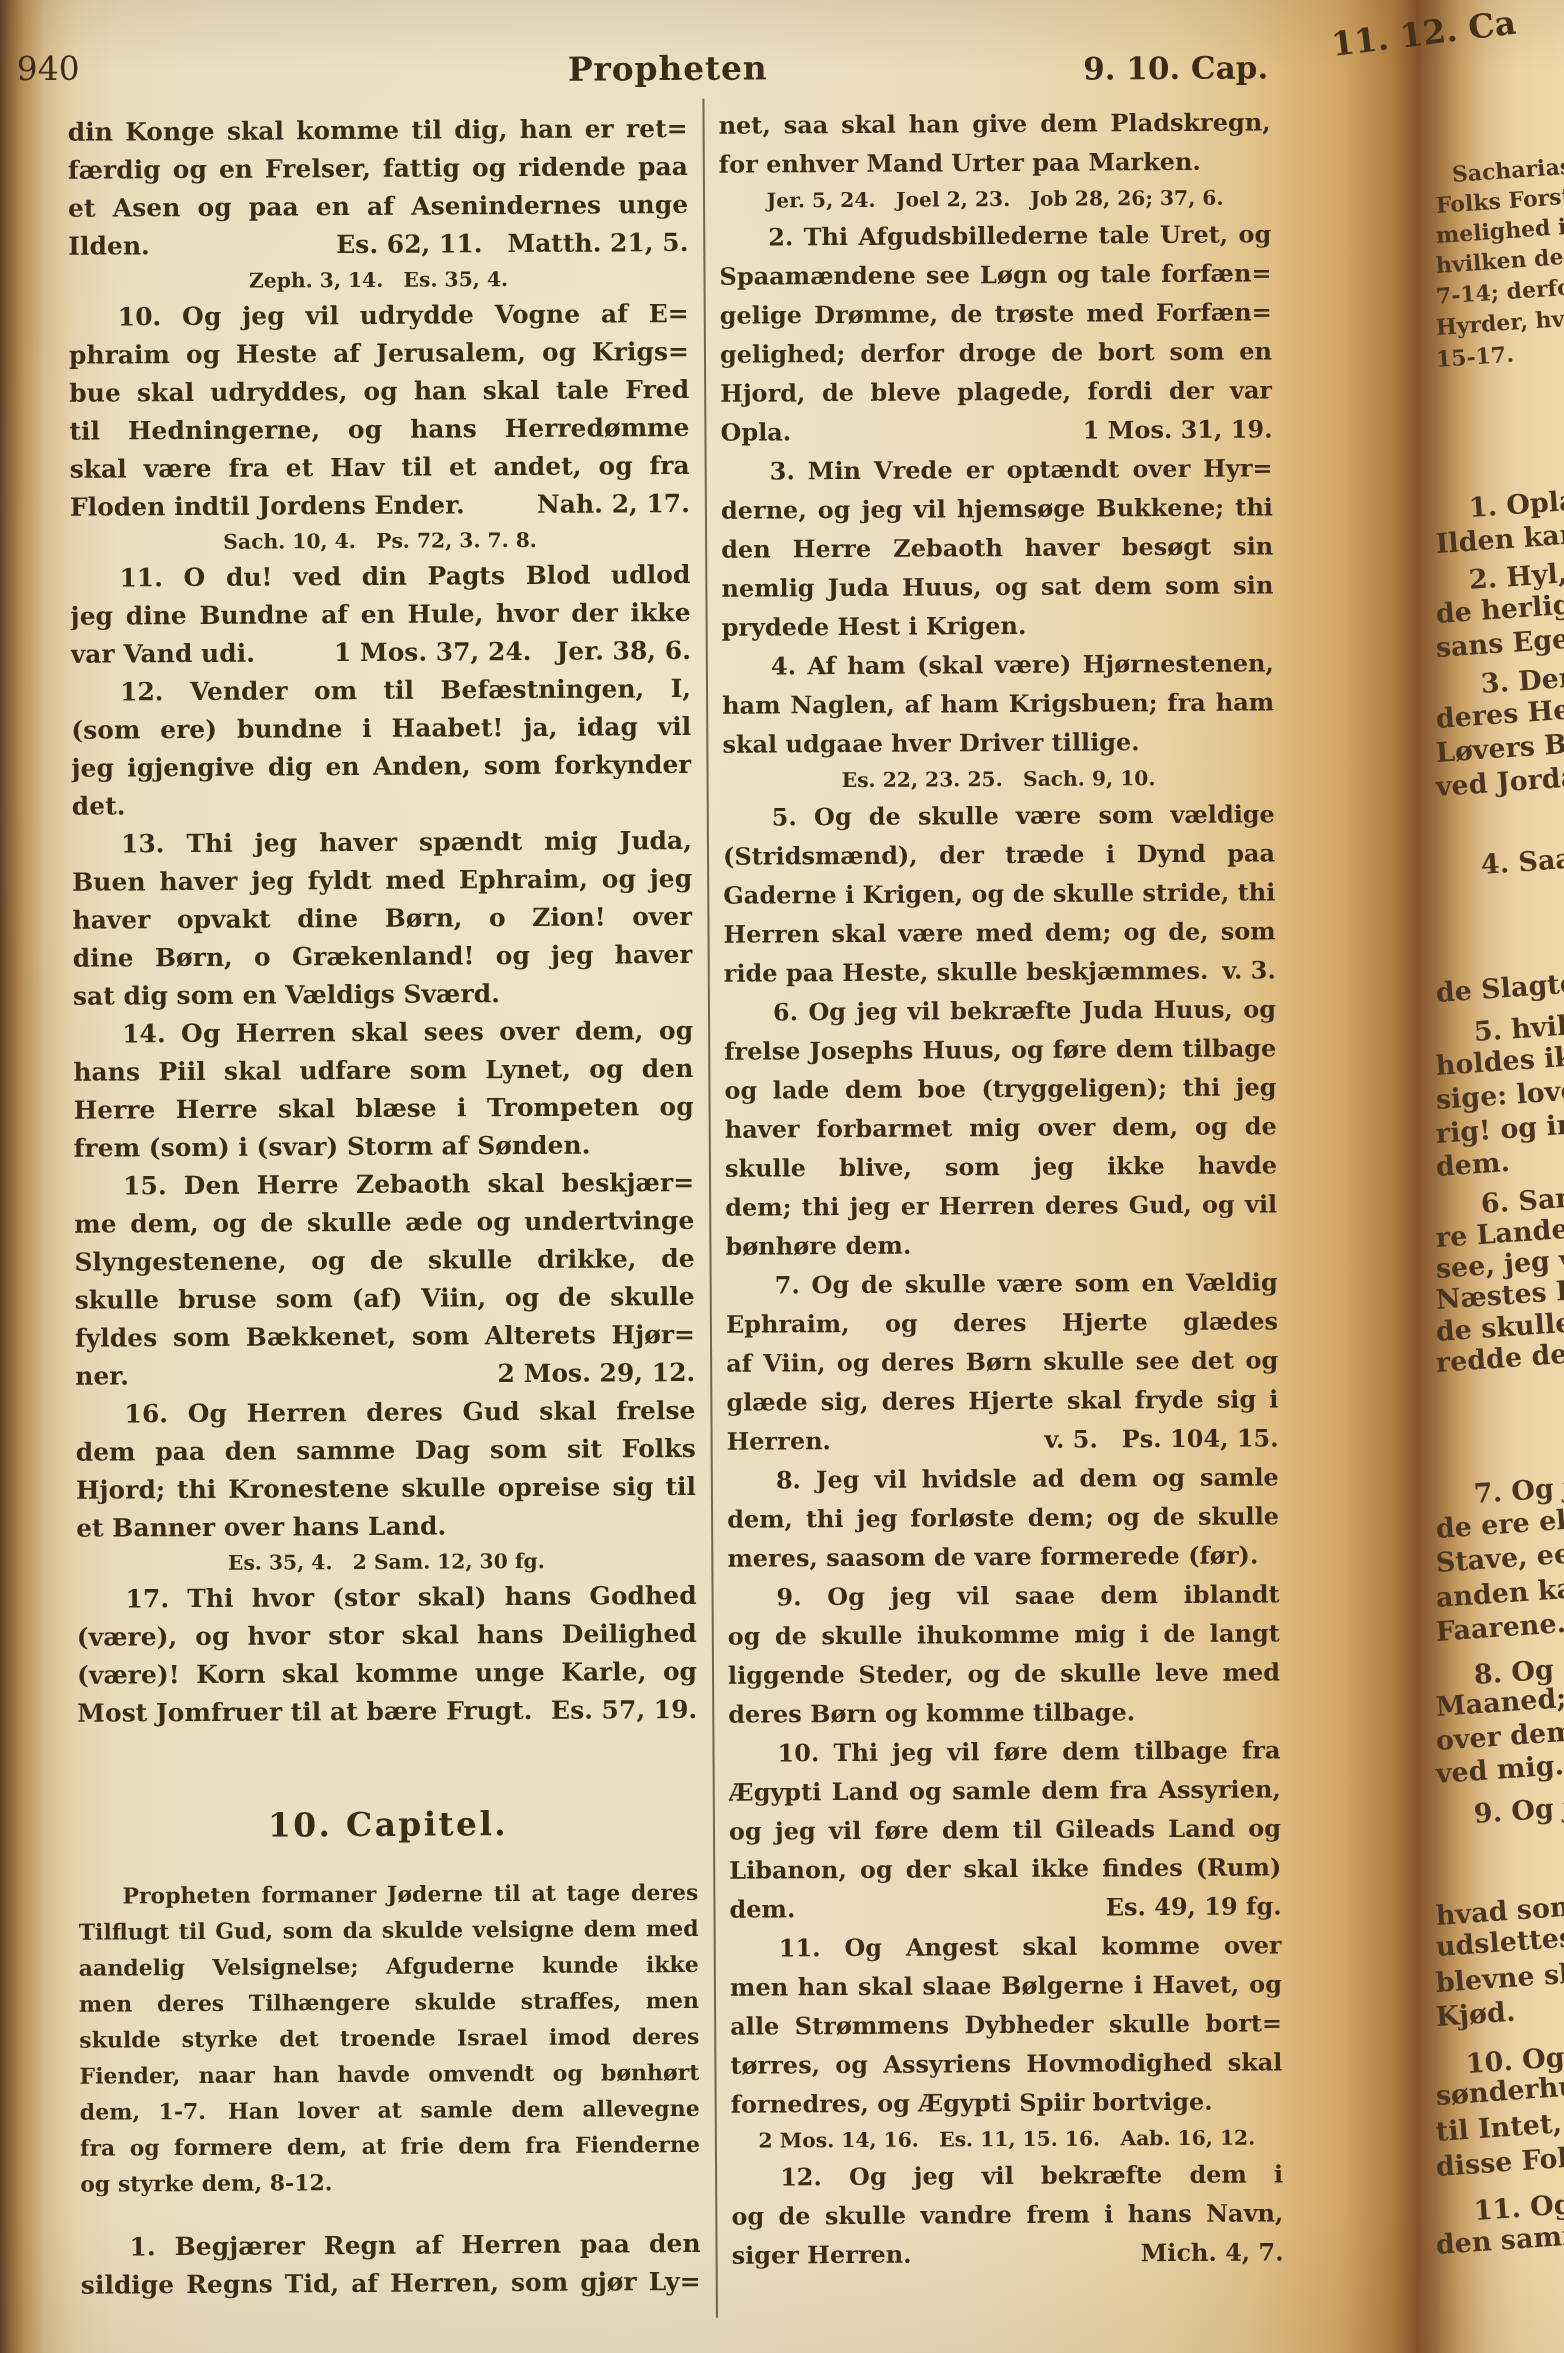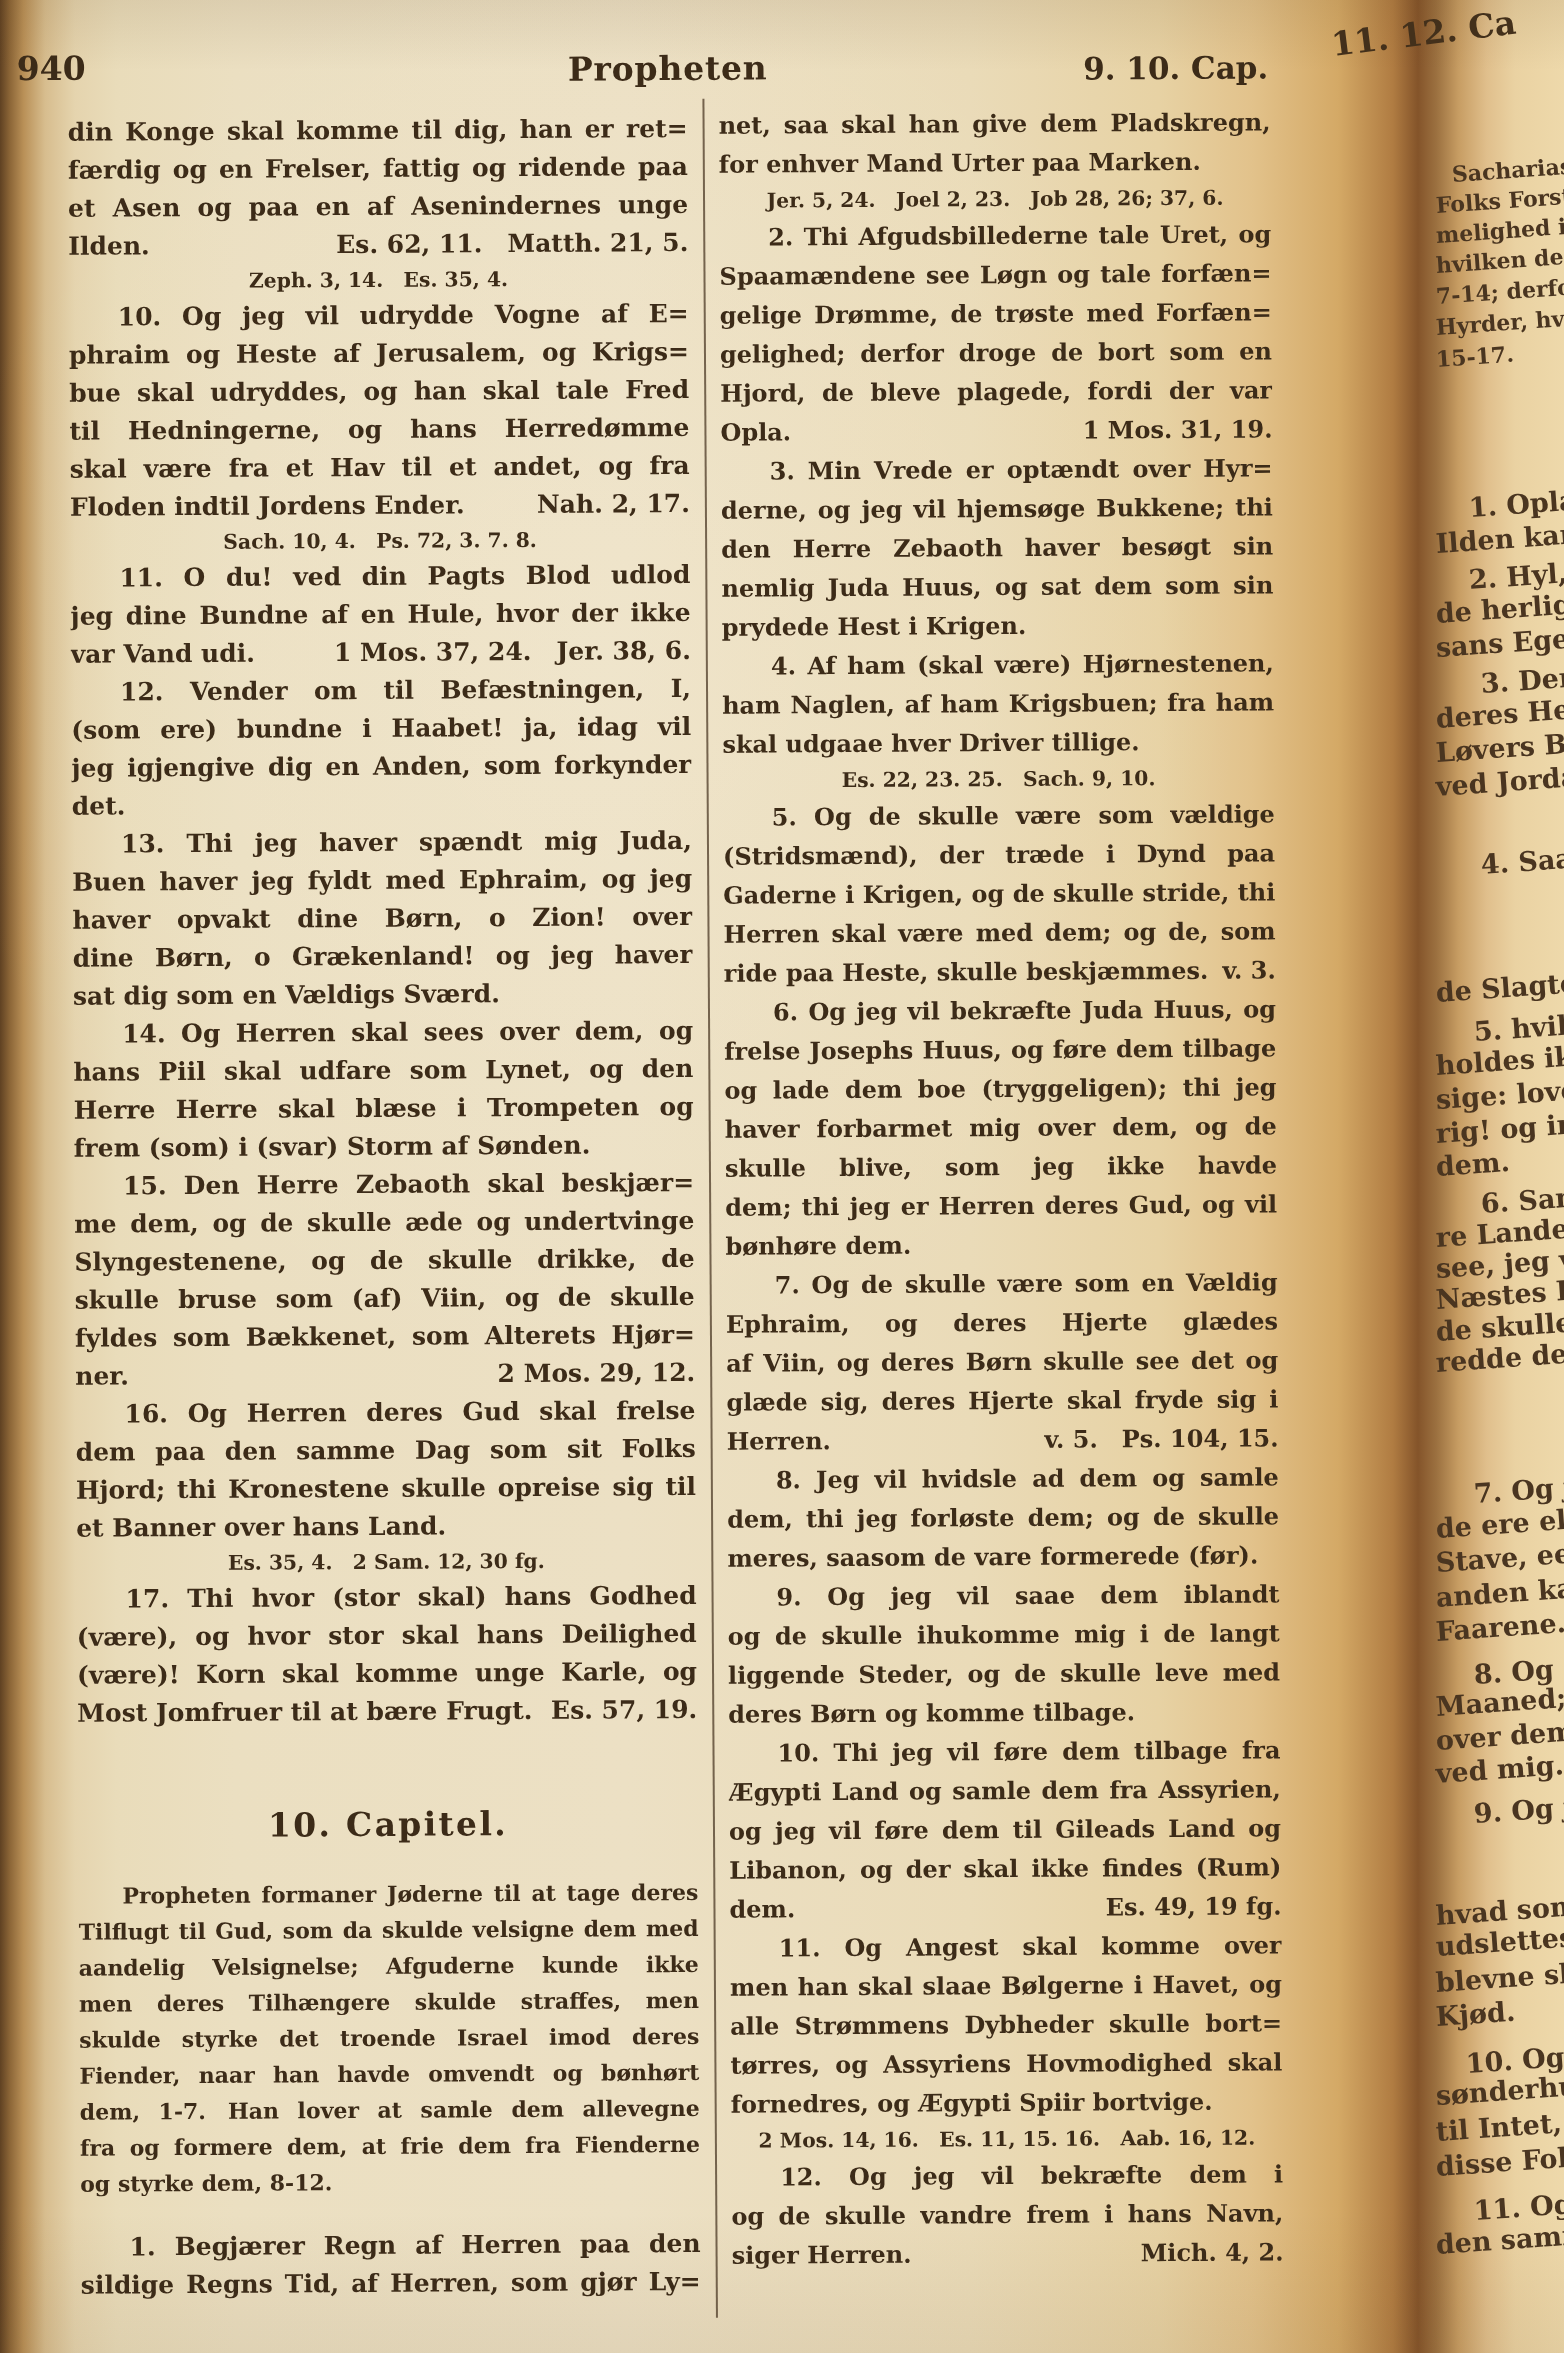--- a/index.html
+++ b/index.html
@@ -15,21 +15,21 @@
       radial-gradient(60% 45% at 38% 28%, rgba(255,250,235,0.18), transparent 70%),
       linear-gradient(180deg, rgba(90,60,25,0.10) 0%, rgba(90,60,25,0) 3%, rgba(90,60,25,0) 94%, rgba(90,60,25,0.08) 100%),
       linear-gradient(90deg,
         #5f4122 0px, #8a6436 9.4px, #b99057 23.5px, #d7bd8e 45px, #e5d4ae 75px,
         #e9dcba 117px, #ebdfc1 235px, #ece0c4 40%, #eadbb8 62%, #e7d2a4 74%,
         #e2c28b 80%, #d4a966 85.5%, #b07c42 89%, #84542a 90.6%, #9c7140 91.8%,
         #c79d63 93.2%, #e0bf8c 95%, #ead2a2 96.8%, #eed9ab 100%);
   }
   .page-content{position:absolute;left:0;top:0;width:1362px;height:2354px;transform:rotate(-0.35deg);transform-origin:50% 50%;color:#3c2b18;}
   
-  .hdr-num{position:absolute;left:23.5px;top:45px;font-size:33px;font-weight:700;}
+  .hdr-num{position:absolute;left:23.5px;top:45px;font-size:33px;font-weight:400;}
   .hdr-center{position:absolute;left:0;top:49px;width:1349px;text-align:center;font-size:33px;font-weight:700;letter-spacing:0.8px;}
   .hdr-right{position:absolute;left:962px;top:53px;width:313px;text-align:right;font-size:31px;font-weight:700;}
   
   .col-left{position:absolute;left:74px;top:110px;width:620px;}
   .col-mid{position:absolute;left:725px;top:106px;width:552px;}
   .rule{position:absolute;left:709px;top:99px;width:2.3px;height:2219px;background:#4c3926;opacity:.75;}
   
   .ln{font-size:25px;line-height:38px;height:38px;font-weight:700;overflow:hidden;hyphens:none;}
   .col-mid .ln{font-size:24px;line-height:39px;height:39px;}
   .j{text-align:justify;text-align-last:justify;}
@@ -196,21 +196,21 @@
       <div class="ln ji">11. Og Angest skal komme over Havet;</div>
       <div class="ln j">men han skal slaae Bølgerne i Havet, og</div>
       <div class="ln j">alle Strømmens Dybheder skulle bort=</div>
       <div class="ln j">tørres, og Assyriens Hovmodighed skal</div>
       <div class="ln l">fornedres, og Ægypti Spiir bortvige.</div>
       <div class="ln ref">2 Mos. 14, 16. Es. 11, 15. 16. Aab. 16, 12.</div>
       <div class="ln ji">12. Og jeg vil bekræfte dem i Herren,</div>
       <div class="ln j">og de skulle vandre frem i hans Navn,</div>
       <div class="ln split">
         <span>siger Herren.</span>
-        <span>Mich. 4, 2.</span>
+        <span>Mich. 4, 7.</span>
       </div>
     </div>
 </div>
 
 <div class="next-hdr">11. 12. Ca</div>
 <div class="next-col">
     <div class="ln ns" style="position: absolute; top: 159px; left: 15.6px;">Sacharias</div>
     <div class="ln ns" style="position: absolute; top: 190px;">Folks Forsty</div>
     <div class="ln ns" style="position: absolute; top: 220px;">melighed im</div>
     <div class="ln ns" style="position: absolute; top: 250px;">hvilken de h</div>

